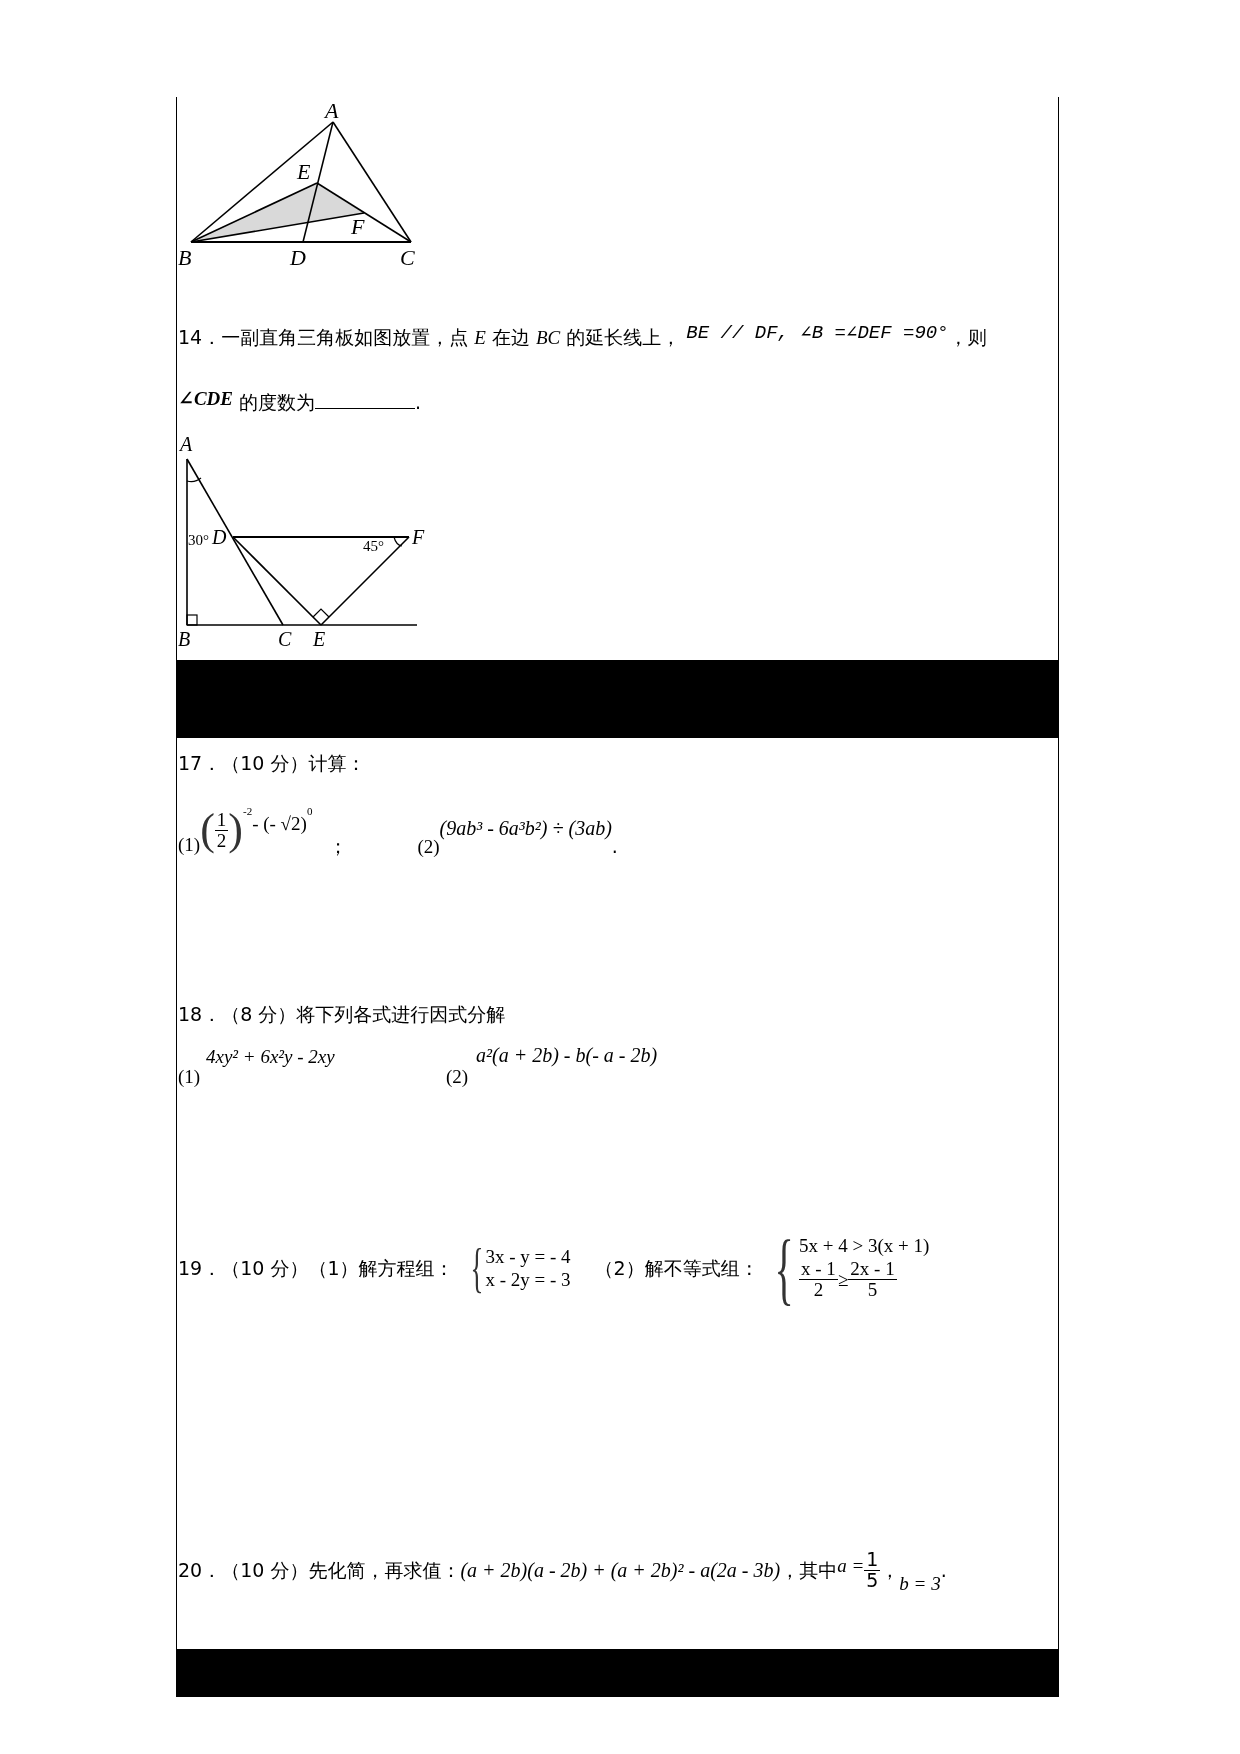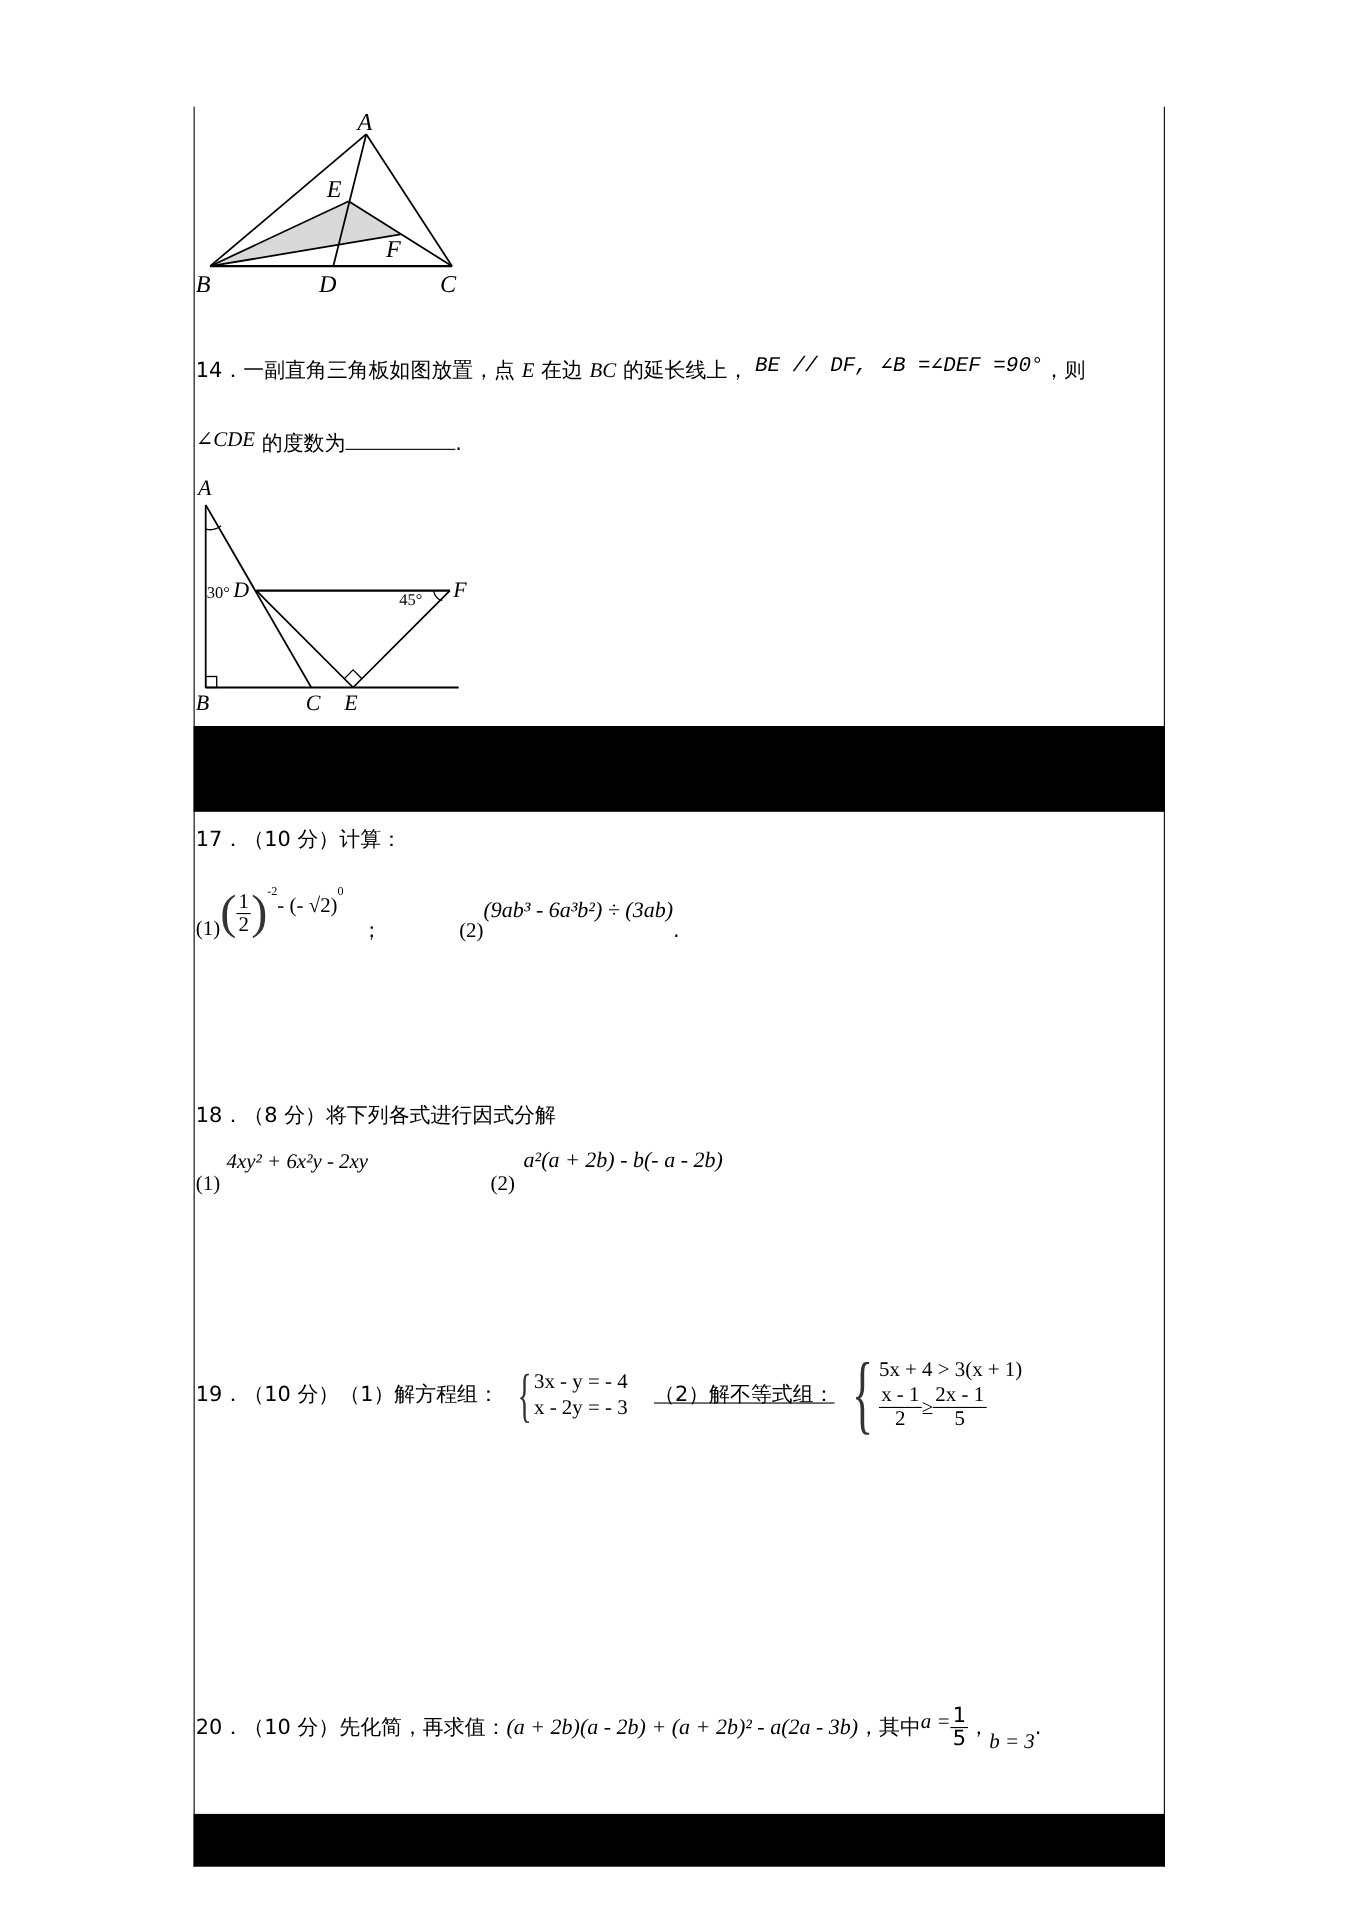--- a/index.html
+++ b/index.html
@@ -49,21 +49,21 @@
 
 <div class="q" style="top:328px;">
   <span>14．</span><span>一副直角三角板如图放置，点</span>
   <span class="m">E</span>
   <span>在边</span>
   <span class="m">BC</span>
   <span>的延长线上，</span>
   <span class="m" style="position:relative; top:-6px;font-family:Liberation Mono, monospace;">BE // DF, ∠B =∠DEF =90°</span><span>，则</span>
 </div>
 <div class="q" style="top:392px;">
-  <span class="m" style="position:relative; top:-4px;">∠CDE</span>
+  <span class="m" style="position:relative; top:-4px;font-weight:bold;">∠CDE</span>
   <span>的度数为</span><span class="blank"></span><span>.</span>
 </div>
 
 <div class="abs" style="left:176px; top:430px; width:260px; height:230px;">
   <svg width="260" height="230" viewBox="176 430 260 230" style="position:absolute;left:0;top:0;">
     <line x1="187" y1="459" x2="187" y2="625" stroke="#000" stroke-width="1.6"></line>
     <line x1="187" y1="625" x2="417" y2="625" stroke="#000" stroke-width="1.6"></line>
     <line x1="187" y1="459" x2="283" y2="625" stroke="#000" stroke-width="1.6"></line>
     <line x1="233" y1="537" x2="409" y2="537" stroke="#000" stroke-width="2"></line>
     <line x1="233" y1="537" x2="321" y2="625" stroke="#000" stroke-width="1.6"></line>
@@ -119,21 +119,21 @@
   <span>19．</span>
     <span>（10 分）</span>
     <span>（1）解方程组：</span>
   <span class="sys" style="margin-left:10px;">
     <span class="brace">{</span>
     <span class="sys-lines mr">
       <span>3x - y = - 4</span>
       <span>x - 2y = - 3</span>
     </span>
   </span>
-  <span style="margin-left:24px;text-decoration:underline;">（2）解不等式组：</span>
+  <span style="margin-left:24px;">（2）解不等式组：</span>
   <span class="sys" style="margin-left:6px;">
     <span class="brace" style="font-size:80px;">{</span>
     <span class="sys-lines mr">
       <span>5x + 4 &gt; 3(x + 1)</span>
       <span style="display:flex; align-items:center;">
         <span class="frac">
           <span class="num">x - 1</span>
           <span class="den">2</span>
         </span>
         <span>≥</span>

